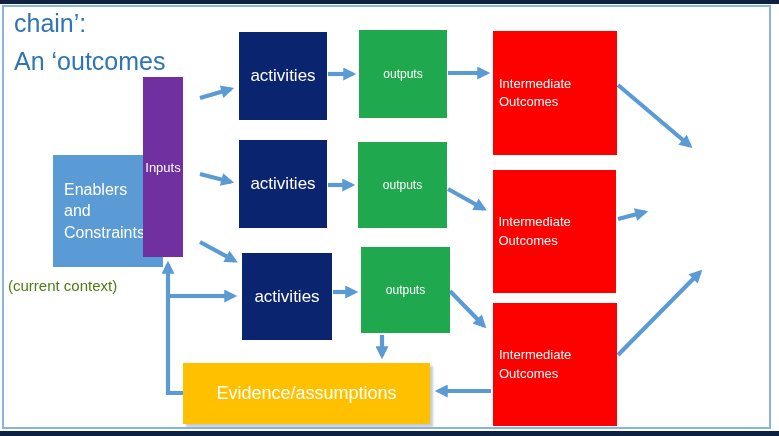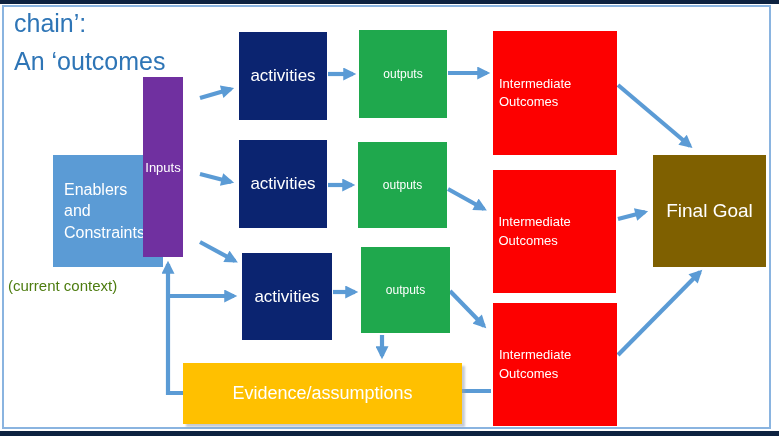--- a/index.html
+++ b/index.html
@@ -36,21 +36,21 @@
   .out-1{left:359px;top:30px;width:88px;height:88px;}
   .out-2{left:358px;top:142px;width:89px;height:86px;}
   .out-3{left:361px;top:247px;width:89px;height:86px;}
   .outcome{background:var(--outcomes-box);font-size:13px;line-height:1.4;}
   .outcome .inner{width:112px;}
   .io-1{left:493px;top:31px;width:124px;height:124px;}
   .io-2{left:493px;top:170px;width:123px;height:123px;}
   .io-3{left:493px;top:303px;width:124px;height:123px;}
   .final-goal{left:653px;top:155px;width:113px;height:112px;background:var(--final-goal-box);
     font-size:19px;}
-  .evidence{left:183px;top:363px;width:279px;height:61px;background:var(--evidence-box);
+  .evidence{left:183px;top:363px;width:247px;height:61px;background:var(--evidence-box);
     font-size:18px;box-shadow:3px 3px 2px rgba(150,160,178,.55);}
   svg.arrows{position:absolute;left:0;top:0;pointer-events:none;}
   .arrow{stroke:var(--arrow);stroke-width:4.2;fill:none;}
   #ah path{fill:var(--arrow);}
 </style>
 </head>
 <body>
 
 <div class="stage">
 
@@ -120,21 +120,18 @@
   <div class="node outcome io-1">
     <div class="inner">Intermediate Outcomes</div>
   </div>
   <div class="node outcome io-2">
     <div class="inner">Intermediate Outcomes</div>
   </div>
   <div class="node outcome io-3">
     <div class="inner">Intermediate Outcomes</div>
   </div>
 
-  <div class="node final-goal">
-    <span>Final Goal</span>
-  </div>
 
   <div class="node evidence">
     <span>Evidence/assumptions</span>
   </div>
 
 </div>
 
 </body></html>

